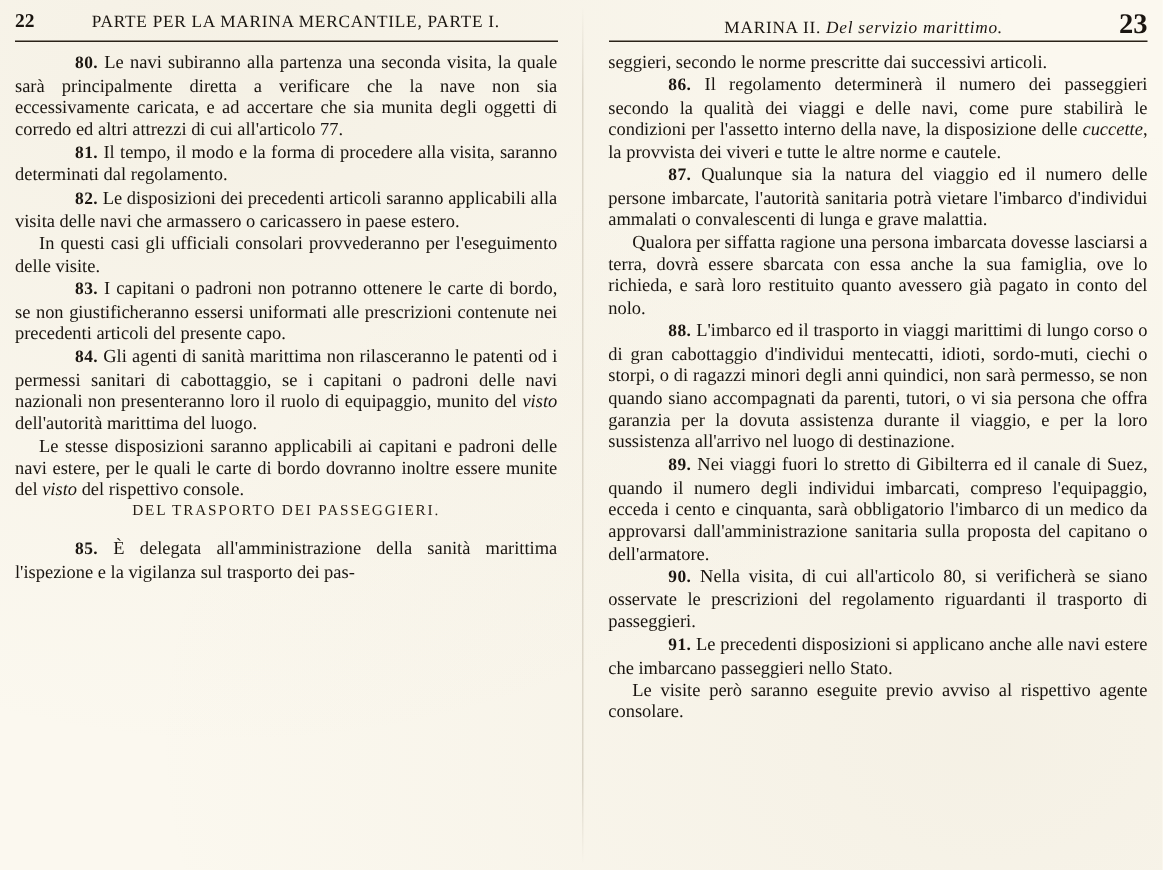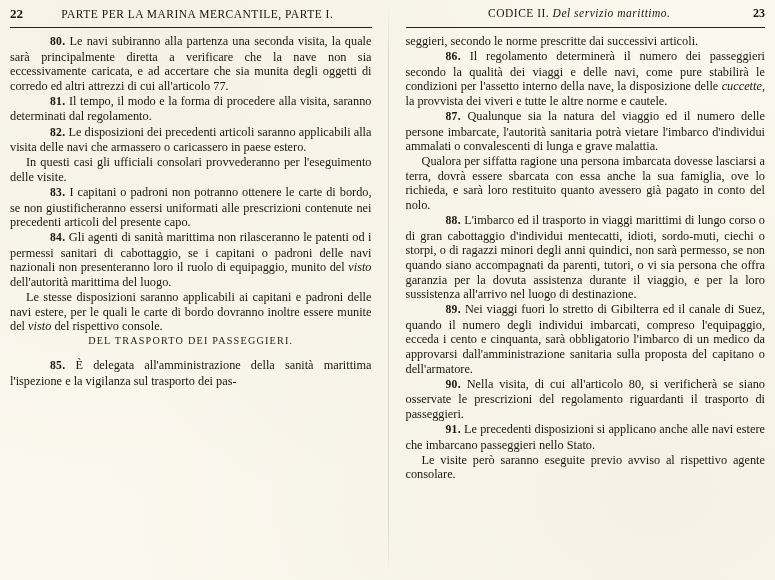--- a/index.html
+++ b/index.html
@@ -66,21 +66,21 @@
     flex: 1;
     font-size: 11.5px;
     text-align: center;
     font-variant: small-caps;
   }
   .rh-title .italic {
     font-style: italic;
     font-variant: normal;
   }
   .folio-right {
-    font-size: 12px;
+    font-size: 19px;
     font-weight: bold;
     letter-spacing: 0;
     font-variant: normal;
   }
   .rule {
     border: 0;
     border-top: 1px solid #2a2218;
     margin: 0 0 6px 0;
     height: 0;
   }
@@ -175,21 +175,21 @@
         <p class="para">
           <span class="artno">85.</span>
           <span>È delegata all'amministrazione della sanità marittima l'ispezione e la vigilanza sul trasporto dei pas-</span>
         </p>
 
       </div>
     </div>
 
     <div class="col col-right">
       <div class="running-head rh-right">
-        <span class="rh-title"><span>CODICE II.</span> <span class="italic">Del servizio marittimo.</span></span>
+        <span class="rh-title"><span>MARINA II.</span> <span class="italic">Del servizio marittimo.</span></span>
         <span class="folio-right">23</span>
       </div>
       <hr class="rule">
 
       <div class="body">
 
         <p class="para noindent">seggieri, secondo le norme prescritte dai successivi articoli.</p>
 
         <p class="para">
           <span class="artno">86.</span>

